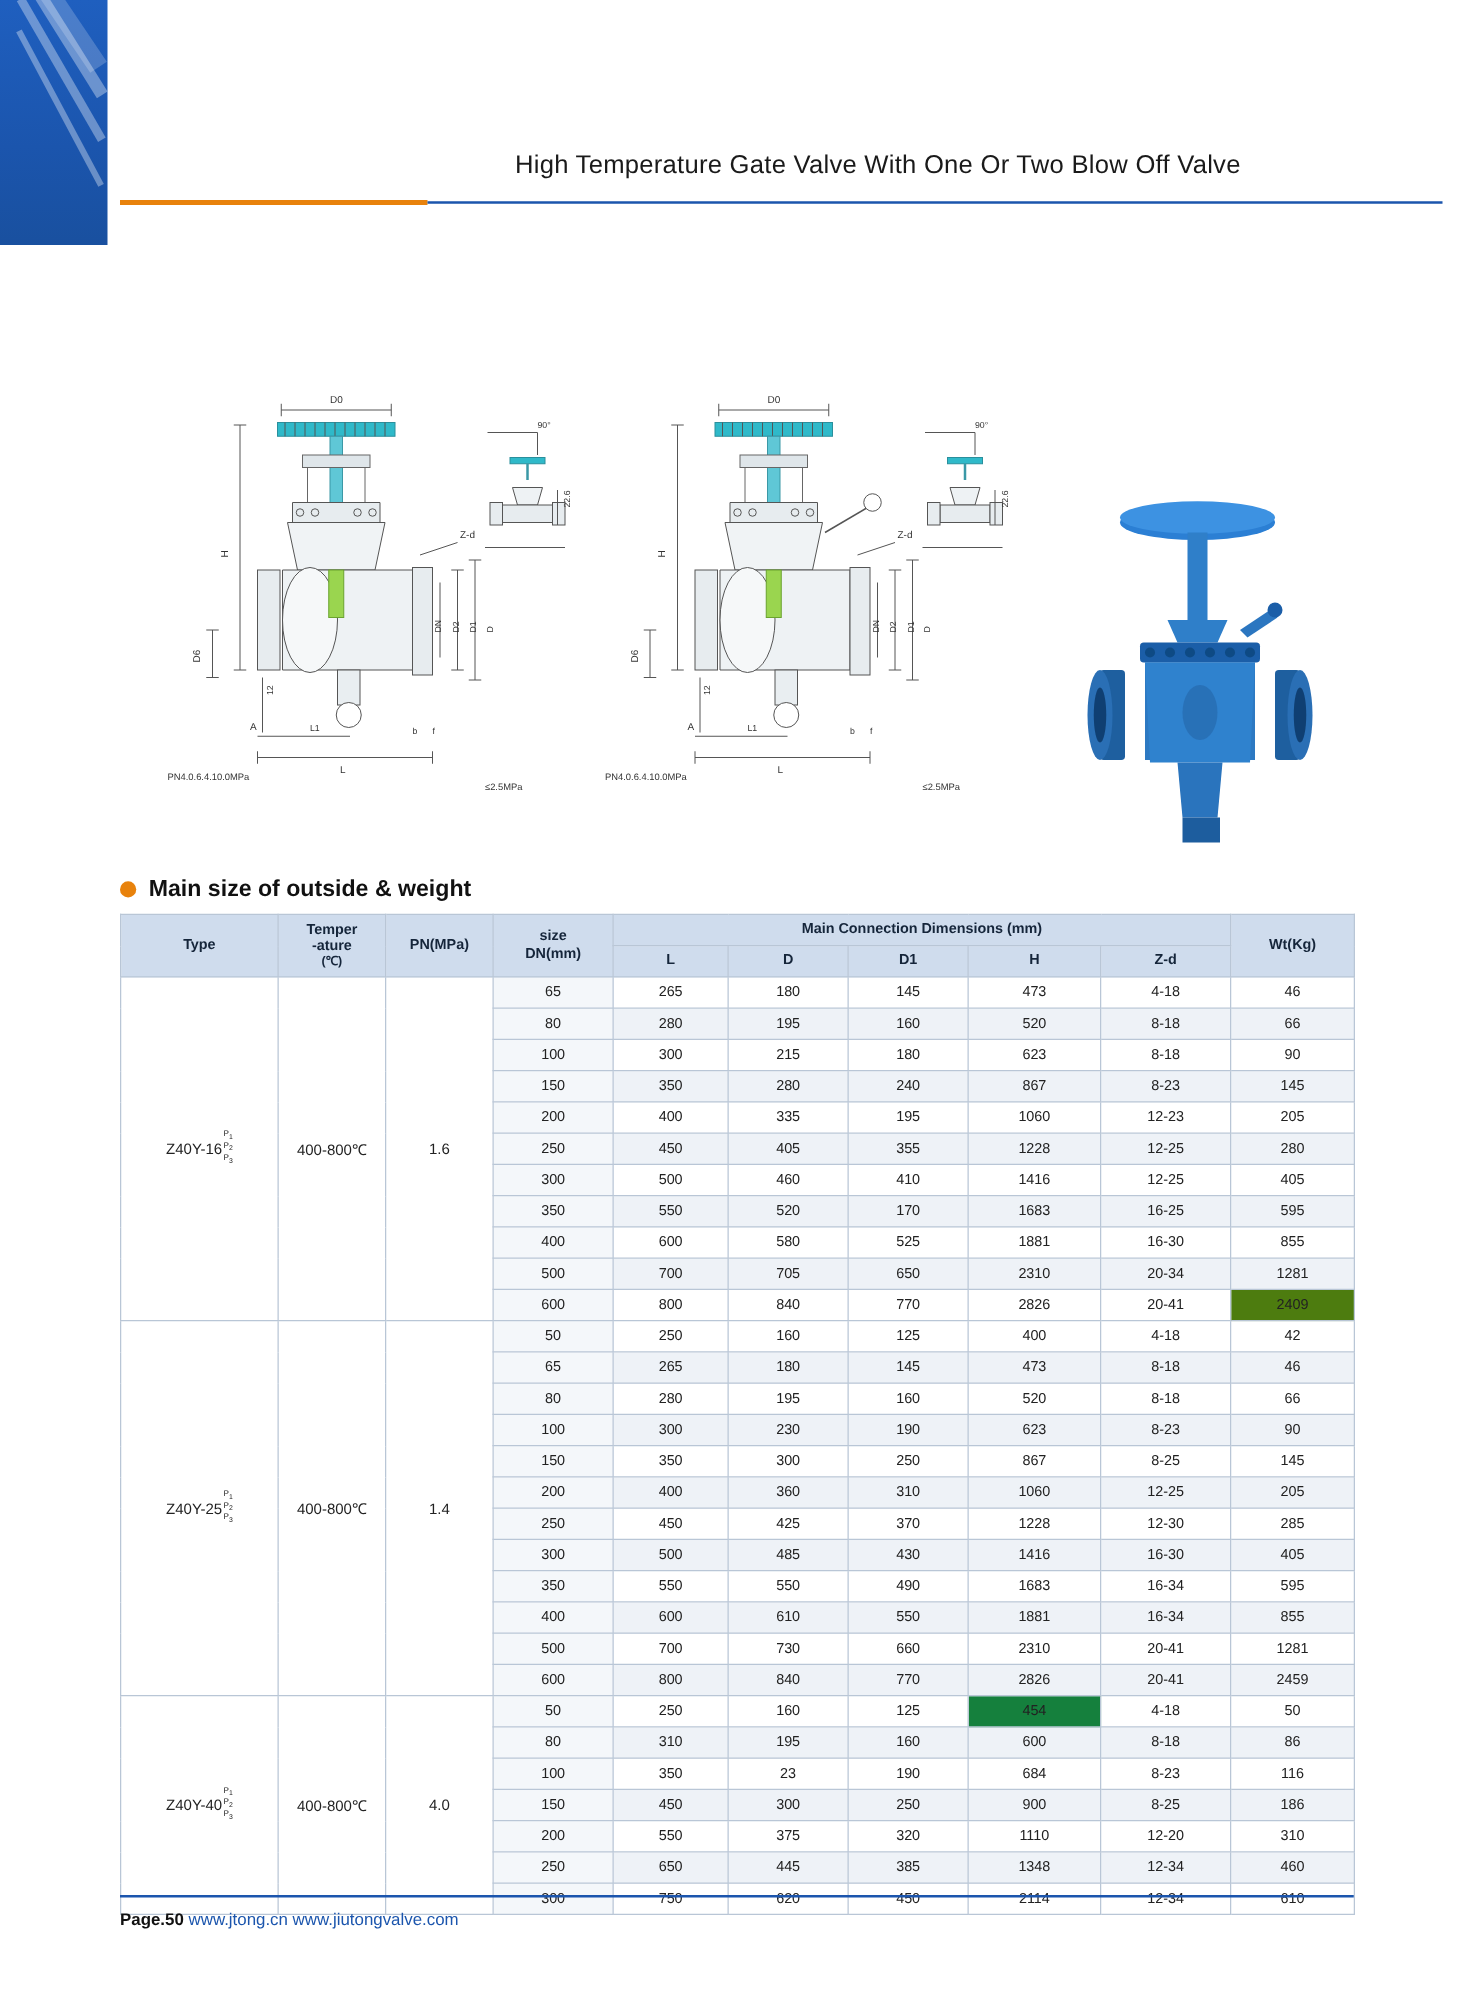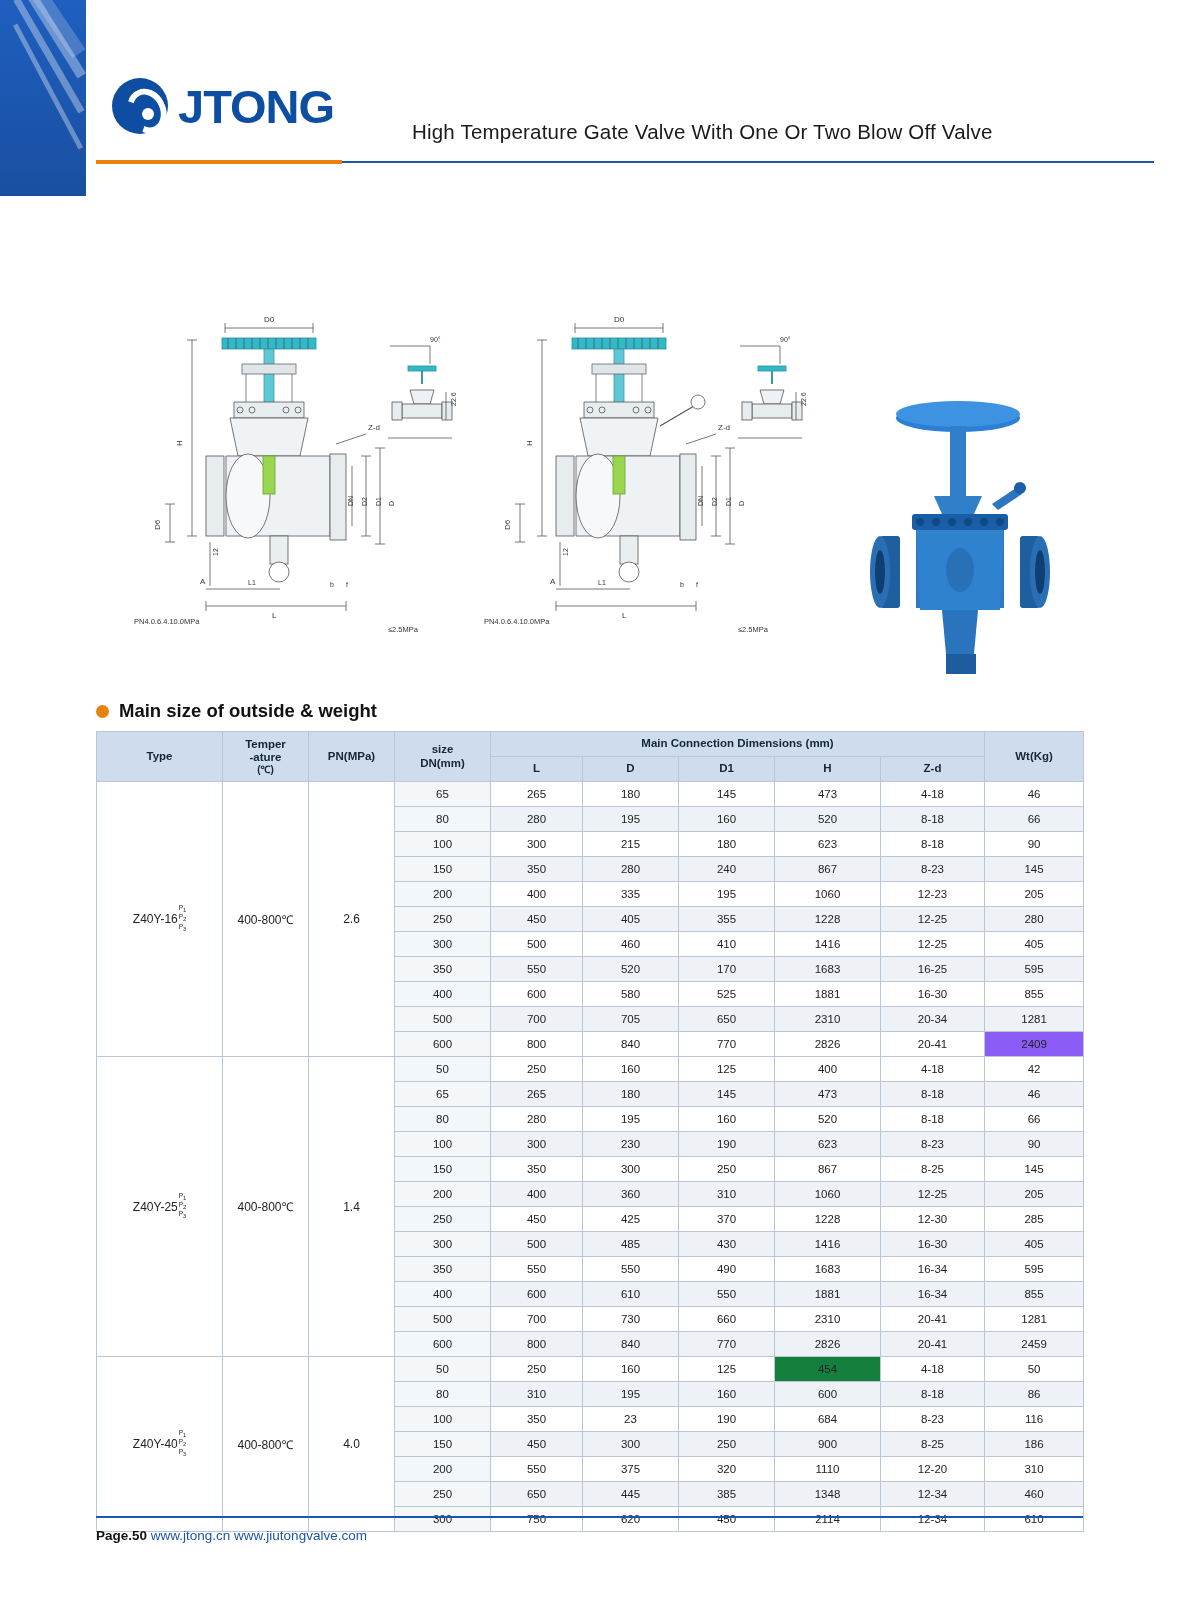--- a/index.html
+++ b/index.html
@@ -123,24 +123,20 @@
 <body>
 
 <div class="header">
   <div class="header-bluebar">
     <div class="swoosh s4"></div>
     <div class="swoosh s1"></div>
     <div class="swoosh s2"></div>
     <div class="swoosh s3"></div>
   </div>
 
-  <div class="logo-wrap">
-    <div class="logo-mark"></div>
-    <div class="logo-text">JTONG</div>
-  </div>
 
   <div class="header-title">High Temperature Gate Valve With One Or Two Blow Off Valve</div>
   <div class="rule-orange"></div>
   <div class="rule-blue"></div>
 </div>
 
 <div class="drawings">
 
   <svg class="dwg" style="left:130px;top:110px;" width="330" height="340" viewBox="0 0 330 340">
     <g stroke="#555" fill="none" stroke-width="0.8">
@@ -397,21 +393,21 @@
       <th class="sub-td">D</th>
       <th class="sub-td">D1</th>
       <th class="sub-td">H</th>
       <th class="sub-td">Z-d</th>
     </tr>
   </thead>
   <tbody>
       <tr class="grp-top">
         <td class="typecell" rowspan="11"><span class="type-inner">Z40Y-16<span class="psub">P<sub style="font-size:5.5px">1</sub><br>P<sub style="font-size:5.5px">2</sub><br>P<sub style="font-size:5.5px">3</sub></span></span></td>
         <td class="typecell" rowspan="11">400-800℃</td>
-        <td class="typecell" rowspan="11">2.6</td>
+        <td class="typecell" rowspan="11">1.6</td>
         <td class="shade">65</td>
         <td class="" style="background:#ffffff">265</td>
         <td style="background:#ffffff">180</td>
         <td style="background:#ffffff">145</td>
         <td style="background:#ffffff">473</td>
         <td style="background:#ffffff">4-18</td>
         <td style="background:#ffffff">46</td>
       </tr>
       <tr class="">
         <td class="shade row-alt">80</td>
@@ -494,21 +490,21 @@
         <td style="background:#eef2f7">20-34</td>
         <td style="background:#eef2f7">1281</td>
       </tr>
       <tr class="">
         <td class="shade">600</td>
         <td class="" style="background:#ffffff">800</td>
         <td style="background:#ffffff">840</td>
         <td style="background:#ffffff">770</td>
         <td style="background:#ffffff">2826</td>
         <td style="background:#ffffff">20-41</td>
-        <td style="background:#8b5cf6">2409</td>
+        <td style="background:#4d7c0f">2409</td>
       </tr>
       <tr class="grp-top">
         <td class="typecell" rowspan="12"><span class="type-inner">Z40Y-25<span class="psub">P<sub style="font-size:5.5px">1</sub><br>P<sub style="font-size:5.5px">2</sub><br>P<sub style="font-size:5.5px">3</sub></span></span></td>
         <td class="typecell" rowspan="12">400-800℃</td>
         <td class="typecell" rowspan="12">1.4</td>
         <td class="shade">50</td>
         <td class="" style="background:#ffffff">250</td>
         <td style="background:#ffffff">160</td>
         <td style="background:#ffffff">125</td>
         <td style="background:#ffffff">400</td>

